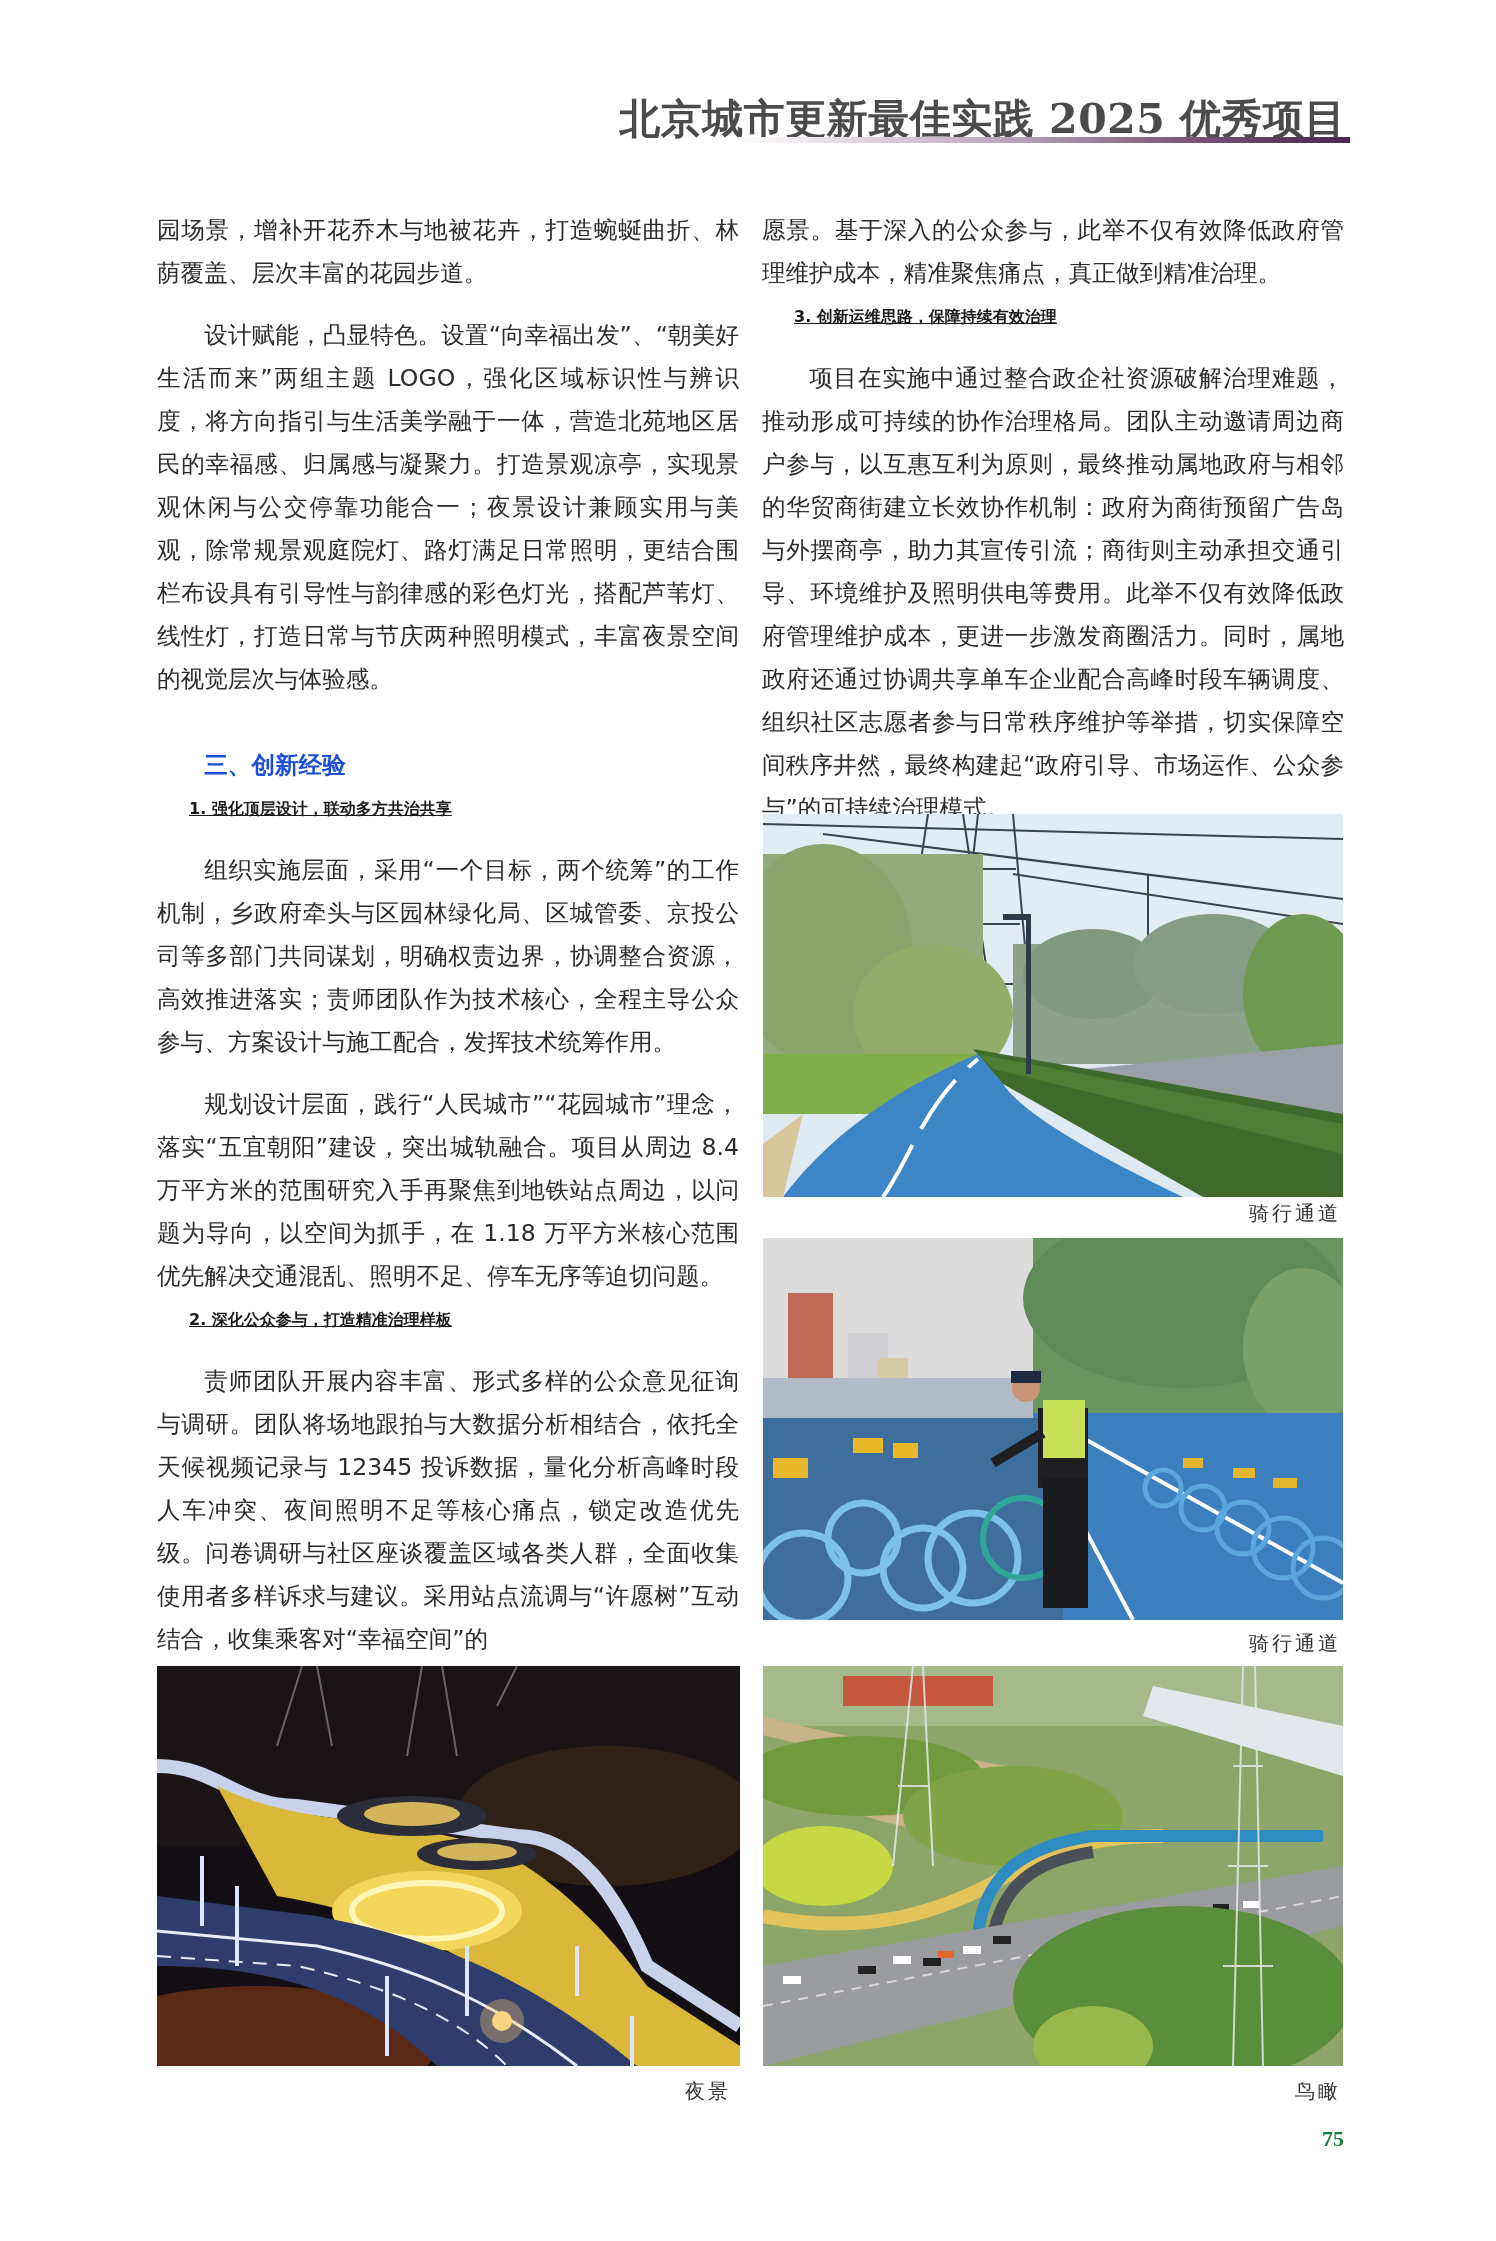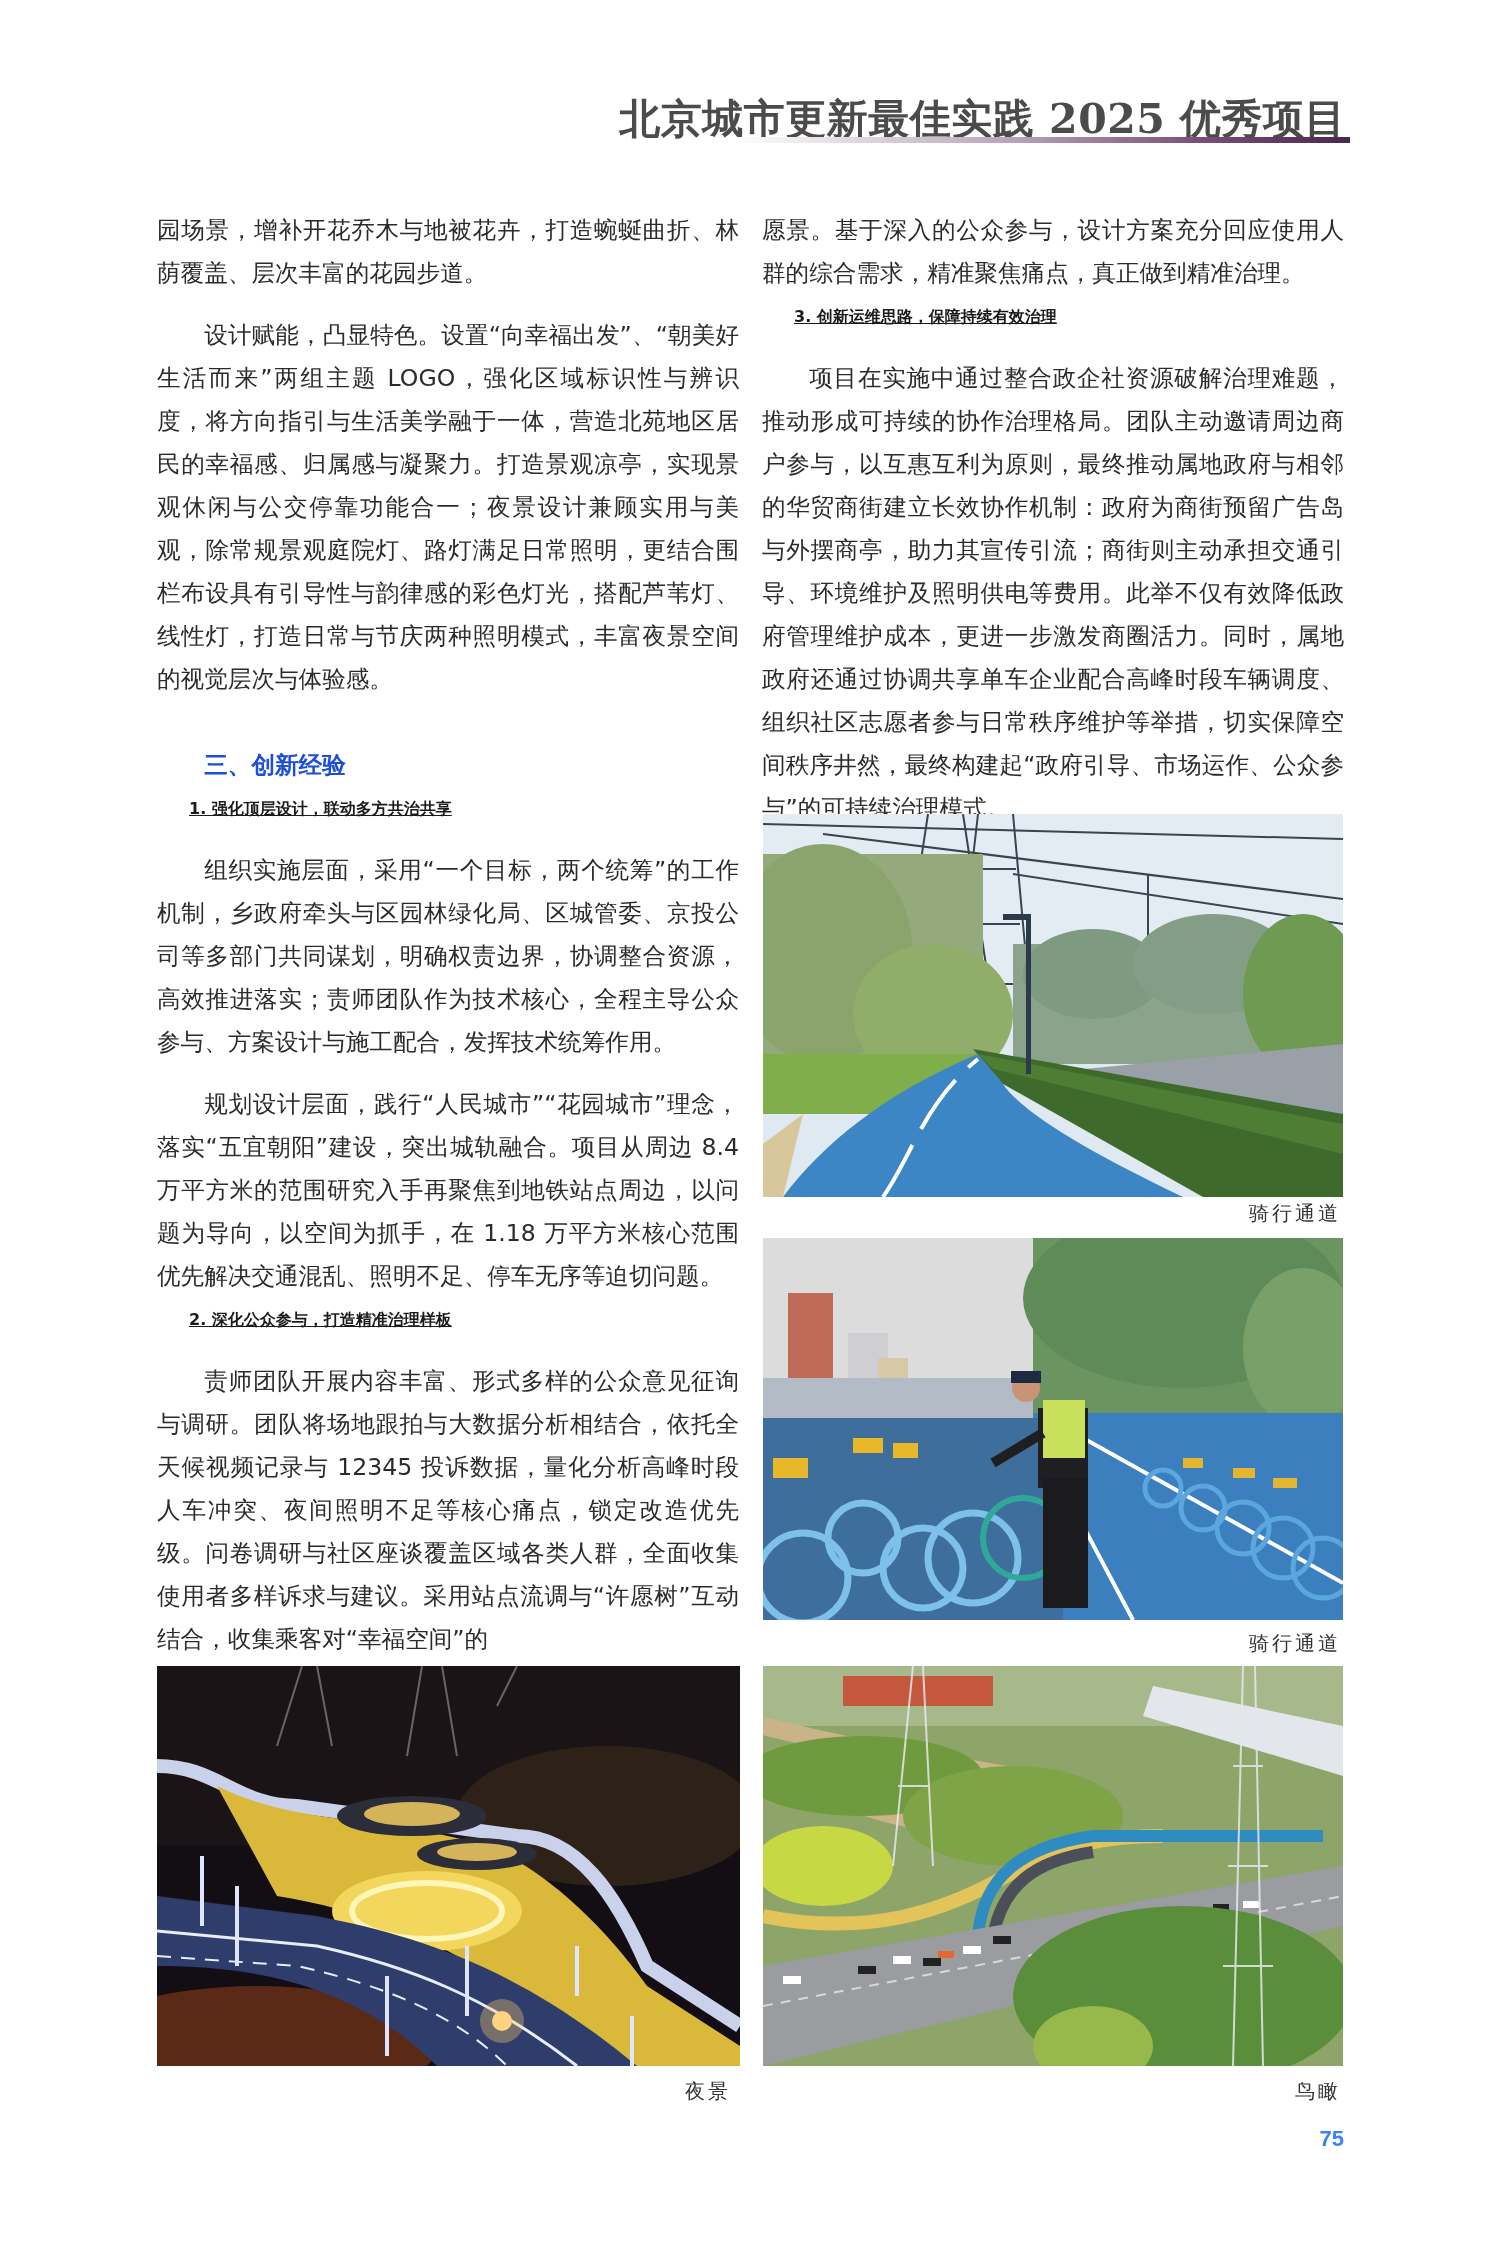--- a/index.html
+++ b/index.html
@@ -13,43 +13,43 @@
   .col.left { left:157px; top:209px; }
   .col.right { left:762px; top:209px; }
   .col p { margin:0; text-align:justify; text-align-last:left; }
   .col p.indent { text-indent:2em;margin-top:19px; }
   .col h2 { margin:0; font-size:23.6px; font-weight:bold; text-indent:2em; line-height:43px; color:#1d4ed8; }
   .col h3 { margin:0; font-size:16px; font-weight:bold; text-indent:2em; line-height:43px; color:#1a1a1a;text-decoration:underline; }
   .gap { height:43px; }
   .photo { position:absolute; overflow:hidden; }
   .caption { position:absolute; font-family:"DejaVu Serif","Liberation Serif",serif; font-size:20px;
          color:#333; letter-spacing:3px; text-align:left; }
-  .page-num { position:absolute; right:152px; top:2126px; font-family:Liberation Sans, sans-serif;
-         font-weight:bold; font-size:22px; color:#3b82f6; }
+  .page-num { position:absolute; right:152px; top:2126px; font-family:Liberation Serif, serif;
+         font-weight:bold; font-size:22px; color:#15803d; }
 </style>
 </head>
 <body>
 
 <div class="header-title">北京城市更新最佳实践 2025 优秀项目</div>
 <div class="header-bar"></div>
 
 <div class="col left">
   <p>园场景，增补开花乔木与地被花卉，打造蜿蜒曲折、林荫覆盖、层次丰富的花园步道。</p>
   <p class="indent">设计赋能，凸显特色。设置“向幸福出发”、“朝美好生活而来”两组主题 LOGO，强化区域标识性与辨识度，将方向指引与生活美学融于一体，营造北苑地区居民的幸福感、归属感与凝聚力。打造景观凉亭，实现景观休闲与公交停靠功能合一；夜景设计兼顾实用与美观，除常规景观庭院灯、路灯满足日常照明，更结合围栏布设具有引导性与韵律感的彩色灯光，搭配芦苇灯、线性灯，打造日常与节庆两种照明模式，丰富夜景空间的视觉层次与体验感。</p>
   <div class="gap"></div>
   <h2>三、创新经验</h2>
   <h3>1. 强化顶层设计，联动多方共治共享</h3>
   <p class="indent">组织实施层面，采用“一个目标，两个统筹”的工作机制，乡政府牵头与区园林绿化局、区城管委、京投公司等多部门共同谋划，明确权责边界，协调整合资源，高效推进落实；责师团队作为技术核心，全程主导公众参与、方案设计与施工配合，发挥技术统筹作用。</p>
   <p class="indent">规划设计层面，践行“人民城市”“花园城市”理念，落实“五宜朝阳”建设，突出城轨融合。项目从周边 8.4 万平方米的范围研究入手再聚焦到地铁站点周边，以问题为导向，以空间为抓手，在 1.18 万平方米核心范围优先解决交通混乱、照明不足、停车无序等迫切问题。</p>
   <h3>2. 深化公众参与，打造精准治理样板</h3>
   <p class="indent">责师团队开展内容丰富、形式多样的公众意见征询与调研。团队将场地跟拍与大数据分析相结合，依托全天候视频记录与 12345 投诉数据，量化分析高峰时段人车冲突、夜间照明不足等核心痛点，锁定改造优先级。问卷调研与社区座谈覆盖区域各类人群，全面收集使用者多样诉求与建议。采用站点流调与“许愿树”互动结合，收集乘客对“幸福空间”的</p>
 </div>
 
 <div class="col right">
-  <p>愿景。基于深入的公众参与，设计方案充分回应使用人群的综合需求，精准聚焦痛点，真正做到精准治理。</p>
+  <p>愿景。基于深入的公众参与，此举不仅有效降低政府管理维护成本，精准聚焦痛点，真正做到精准治理。</p>
   <h3>3. 创新运维思路，保障持续有效治理</h3>
   <p class="indent">项目在实施中通过整合政企社资源破解治理难题，推动形成可持续的协作治理格局。团队主动邀请周边商户参与，以互惠互利为原则，最终推动属地政府与相邻的华贸商街建立长效协作机制：政府为商街预留广告岛与外摆商亭，助力其宣传引流；商街则主动承担交通引导、环境维护及照明供电等费用。此举不仅有效降低政府管理维护成本，更进一步激发商圈活力。同时，属地政府还通过协调共享单车企业配合高峰时段车辆调度、组织社区志愿者参与日常秩序维护等举措，切实保障空间秩序井然，最终构建起“政府引导、市场运作、公众参与”的可持续治理模式。</p>
 </div>
 
 <div class="photo" style="left:763px; top:814px; width:580px; height:383px;">
   <svg width="580" height="383" viewBox="0 0 580 383">
     <rect width="580" height="383" fill="#dfe9f2"></rect>
     <rect y="0" width="580" height="180" fill="#e4ecf3"></rect>
 
     <g stroke="#3a4350" stroke-width="2" fill="none">

